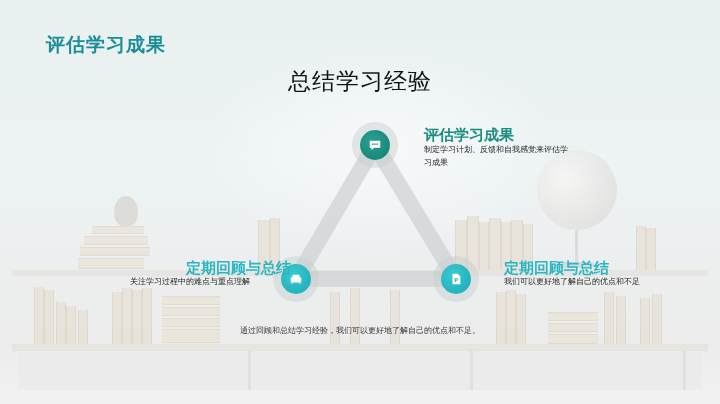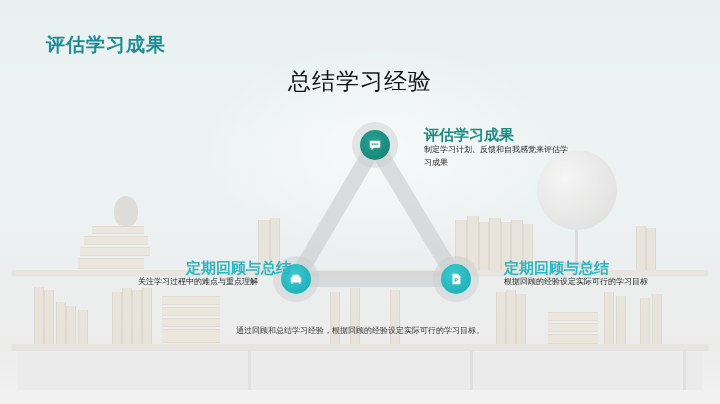--- a/index.html
+++ b/index.html
@@ -56,21 +56,21 @@
   .node.top { left: 360px; top: 130px; background: radial-gradient(circle at 40% 35%, #27a091 0%, #157f73 100%); }
   .node.left { left: 281px; top: 264px; background: radial-gradient(circle at 40% 35%, #3bc9d0 0%, #18aab4 100%); }
   .node.right { left: 441px; top: 264px; background: radial-gradient(circle at 40% 35%, #3bc9d0 0%, #18aab4 100%); }
   .node svg { width: 14px; height: 14px; }
 
   .label-title { position: absolute; font-size: 15px; font-weight: bold; }
   .label-desc { position: absolute; font-size: 8px; color: #222; line-height: 13px; }
   .t-top { left: 424px; top: 126px; color: #1a8d80; }
   .d-top { left: 424px; top: 143px; width: 148px; }
   .t-left { left: 186px; top: 259px; color: #2bb6c3; }
-  .d-left { left: 122px; top: 275px; width: 136px; text-align: right; }
+  .d-left { left: 122px; top: 275px; width: 136px; text-align: center; }
   .t-right { left: 504px; top: 259px; color: #2bb6c3; }
   .d-right { left: 504px; top: 275px; width: 180px; }
 
   .summary {
     position: absolute; left: 0; right: 0; top: 325px; text-align: center;
     font-size: 8px; color: #333;
   }
 </style>
 </head>
 <body>
@@ -166,15 +166,15 @@
   </svg>
 </div>
 
 <div class="label-title t-top">评估学习成果</div>
 <div class="label-desc d-top">制定学习计划、反馈和自我感觉来评估学习成果</div>
 
 <div class="label-title t-left">定期回顾与总结</div>
 <div class="label-desc d-left">关注学习过程中的难点与重点理解</div>
 
 <div class="label-title t-right">定期回顾与总结</div>
-<div class="label-desc d-right">根据回顾的经验设定实际可行的学习目标</div>
+<div class="label-desc d-right">我们可以更好地了解自己的优点和不足</div>
 
-<div class="summary">通过回顾和总结学习经验，根据回顾的经验设定实际可行的学习目标。</div>
+<div class="summary">通过回顾和总结学习经验，我们可以更好地了解自己的优点和不足。</div>
 
 </body></html>

